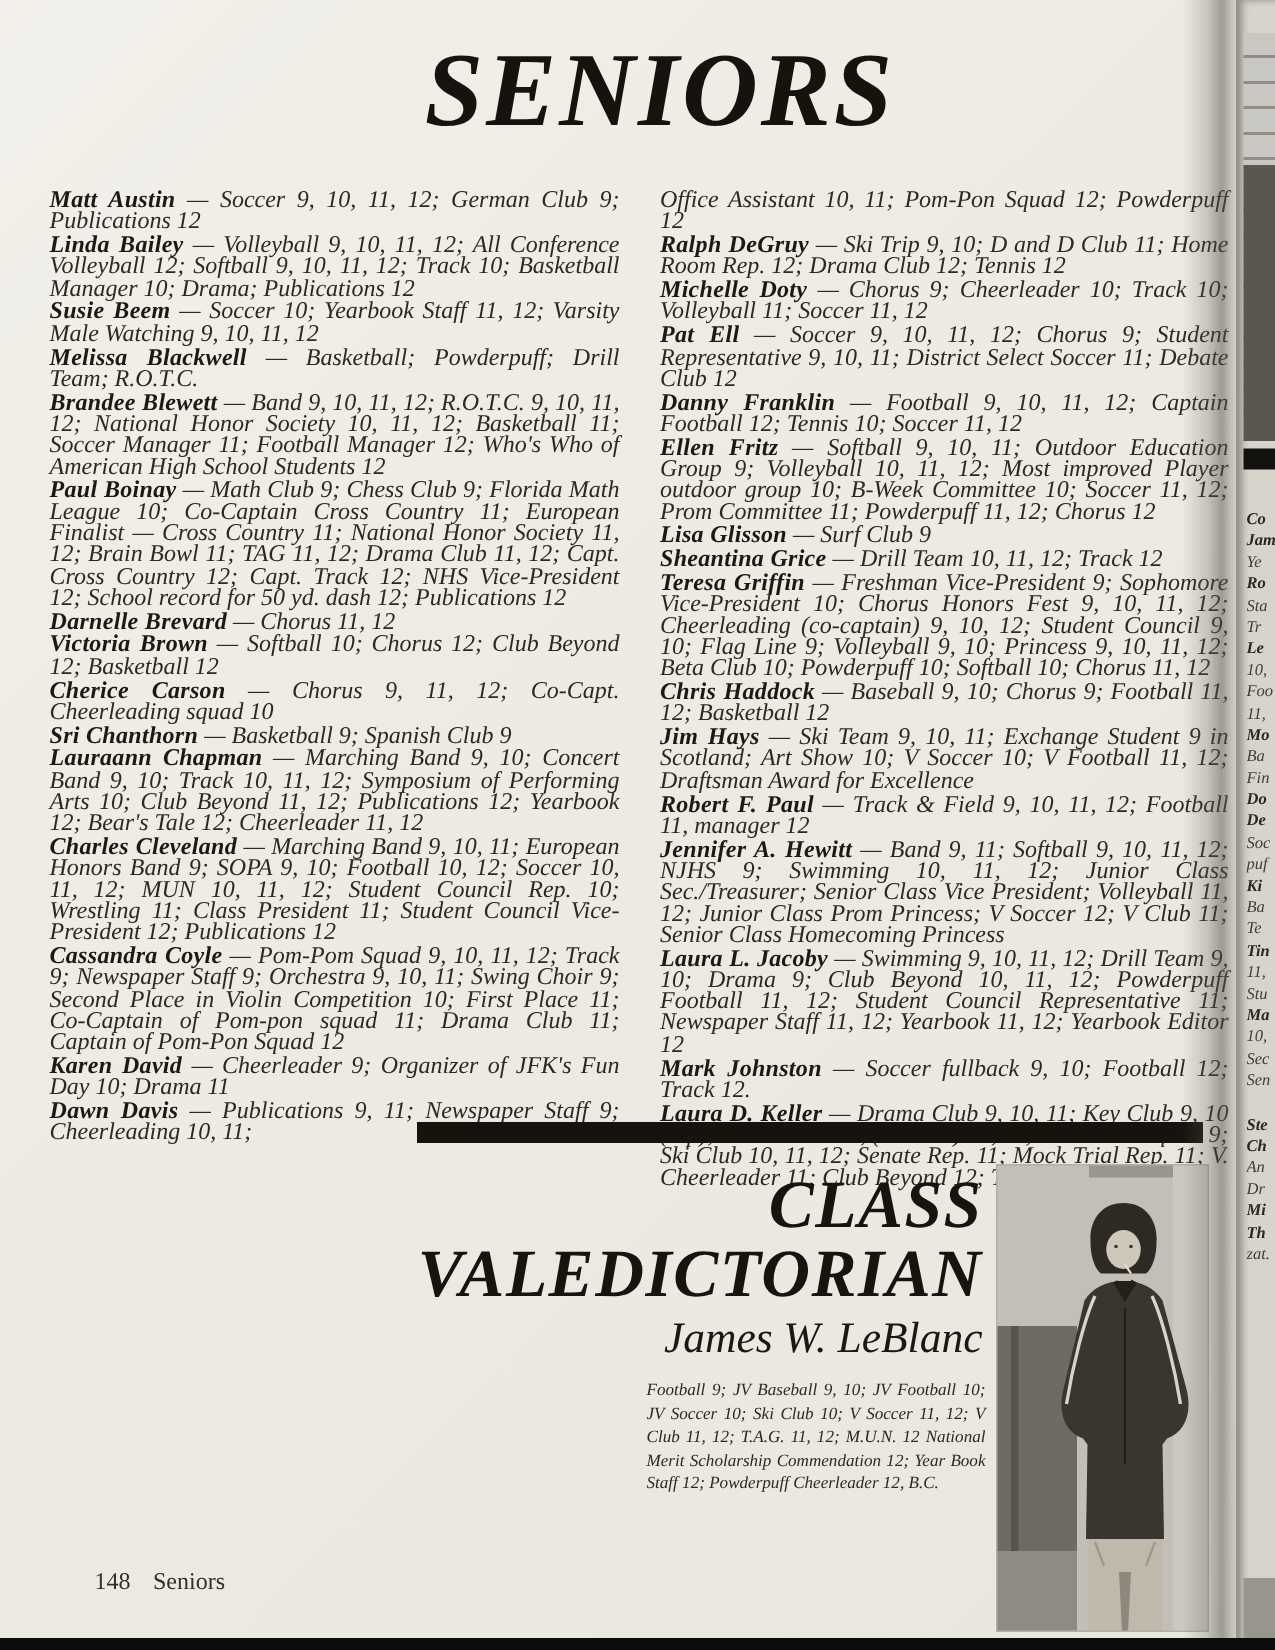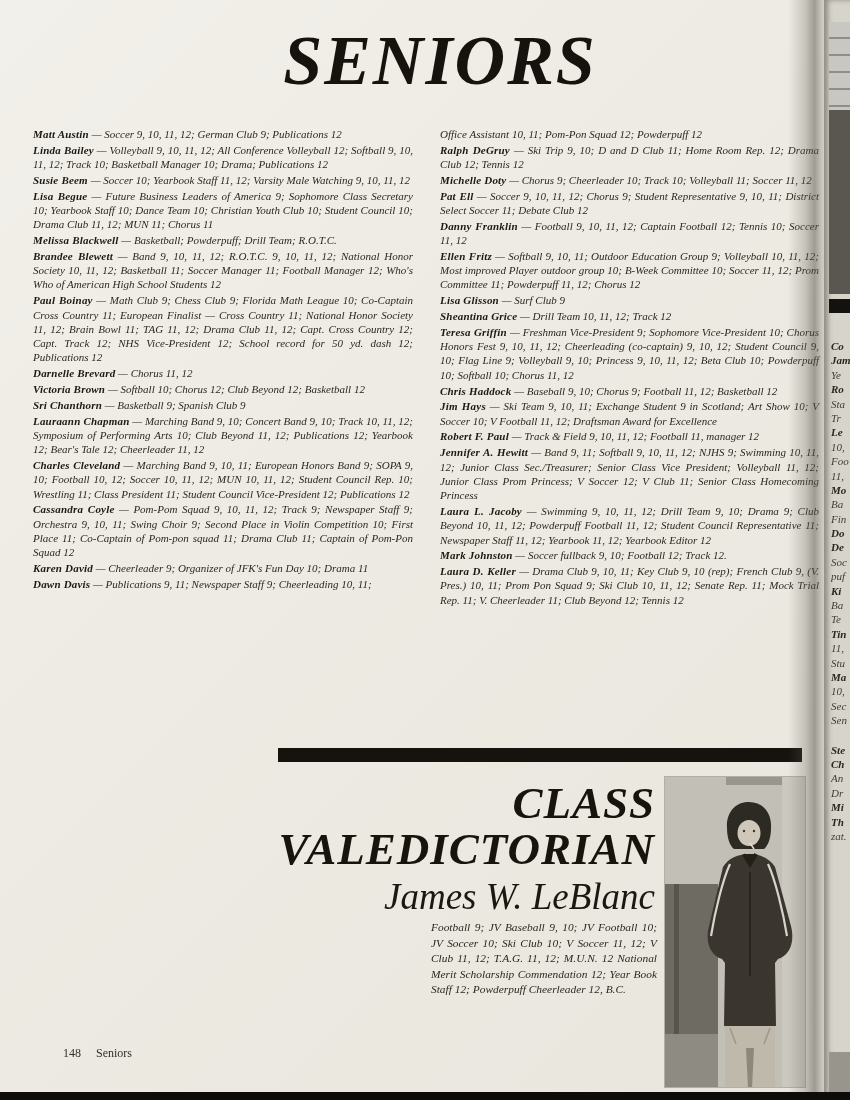--- a/index.html
+++ b/index.html
@@ -3,35 +3,35 @@
 <meta charset="utf-8">
 <style>
   html,body{margin:0;padding:0;background:#555;}
   #page{position:relative;width:850px;height:1100px;overflow:hidden;
         background:linear-gradient(135deg,#f2f0ea 0%,#edebe3 40%,#e8e6dd 100%);
         font-family:"Liberation Serif","DejaVu Serif",serif;}
   .title{position:absolute;top:26px;left:0;width:850px;box-sizing:border-box;padding-left:30px;
          text-align:center;font-style:italic;font-weight:bold;font-size:70px;line-height:1;
          letter-spacing:2px;color:#16130e;margin:0;}
   .cols{position:absolute;left:33px;top:127px;width:786px;display:flex;gap:17px;}
-  .col{width:385px;font-style:italic;font-size:11px;line-height:14.3px;color:#2c2822;text-align:justify;}
+  .col{width:385px;font-style:italic;font-size:16px;line-height:14.3px;color:#2c2822;text-align:justify;}
   .col-right{width:384px;margin-left:10px;}
   .entry{margin:0 0 1.5px 0;}
   .nm{font-weight:bold;color:#1c1812;letter-spacing:.2px;}
   .bar{position:absolute;left:278px;top:748px;width:524px;height:14px;background:#16130f;}
   .vh{position:absolute;left:270px;width:385px;text-align:right;font-style:italic;font-weight:bold;
       font-size:45px;line-height:1;letter-spacing:1px;color:#17140e;margin:0;}
   #vh1{top:781px;} #vh2{top:827px;}
   .vname{position:absolute;left:270px;width:385px;top:878px;text-align:right;font-style:italic;
-         font-size:37px;line-height:1;color:#1b1812;margin:0;}
+         font-size:29px;line-height:1;color:#1b1812;margin:0;}
   .vact{position:absolute;left:431px;top:920px;width:226px;font-style:italic;font-size:11.4px;
         line-height:15.5px;text-align:justify;color:#2c2822;margin:0;}
   .photo{position:absolute;left:664px;top:776px;width:142px;height:312px;}
   .photo svg{display:block;}
-  .footer{position:absolute;left:63px;top:1047px;font-size:12px;line-height:1;color:#343029;display:flex;gap:15px;}
+  .footer{position:absolute;left:63px;top:1047px;font-size:16px;line-height:1;color:#343029;display:flex;gap:15px;}
   .gutter{position:absolute;left:788px;top:0;width:38px;height:1100px;z-index:5;pointer-events:none;
           background:linear-gradient(to right,rgba(101,96,86,0),rgba(101,96,86,.28) 45%,rgba(82,78,70,.5) 70%,rgba(130,126,117,.35) 88%,rgba(165,161,152,.25));}
   .adj{position:absolute;left:824px;top:0;width:50px;height:1100px;background:#d7d4cc;z-index:6;
        box-shadow:inset 4px 0 5px rgba(60,56,48,.45);}
   .adj-photo{position:absolute;left:5px;top:22px;width:21px;height:272px;
              background:repeating-linear-gradient(to bottom,#c9c7c2 0 15px,#8f8d86 15px 17px);}
   .adj-photo-dark{position:absolute;left:0;top:88px;width:21px;height:184px;background:#59574f;}
   .adj-bar{position:absolute;left:5px;top:299px;width:21px;height:14px;background:#14120e;}
   .frags{position:absolute;left:7px;top:339px;width:19px;overflow:hidden;font-style:italic;
          font-size:11px;line-height:14.4px;color:#413d33;}
@@ -47,26 +47,26 @@
 <div id="page">
 
   <h1 class="title">SENIORS</h1>
 
   <div class="cols">
     <div class="col col-left">
 
     <p class="entry"><b class="nm">Matt Austin</b><span class="dash"> — </span><span class="act">Soccer 9, 10, 11, 12; German Club 9; Publications 12</span></p>
         <p class="entry"><b class="nm">Linda Bailey</b><span class="dash"> — </span><span class="act">Volleyball 9, 10, 11, 12; All Conference Volleyball 12; Softball 9, 10, 11, 12; Track 10; Basketball Manager 10; Drama; Publications 12</span></p>
         <p class="entry"><b class="nm">Susie Beem</b><span class="dash"> — </span><span class="act">Soccer 10; Yearbook Staff 11, 12; Varsity Male Watching 9, 10, 11, 12</span></p>
-        <p class="entry"><b class="nm">Lisa Begue</b><span class="dash"> — </span><span class="act">Future Business Leaders of America 9; Sophomore Class Secretary 10; Yearbook Staff 10; Dance Team 10; Christian Youth Club 10; Student Council 10; Drama Club 11, 12; MUN 11; Chorus 11</span></p>
         <p class="entry"><b class="nm">Melissa Blackwell</b><span class="dash"> — </span><span class="act">Basketball; Powderpuff; Drill Team; R.O.T.C.</span></p>
         <p class="entry"><b class="nm">Brandee Blewett</b><span class="dash"> — </span><span class="act">Band 9, 10, 11, 12; R.O.T.C. 9, 10, 11, 12; National Honor Society 10, 11, 12; Basketball 11; Soccer Manager 11; Football Manager 12; Who's Who of American High School Students 12</span></p>
         <p class="entry"><b class="nm">Paul Boinay</b><span class="dash"> — </span><span class="act">Math Club 9; Chess Club 9; Florida Math League 10; Co-Captain Cross Country 11; European Finalist — Cross Country 11; National Honor Society 11, 12; Brain Bowl 11; TAG 11, 12; Drama Club 11, 12; Capt. Cross Country 12; Capt. Track 12; NHS Vice-President 12; School record for 50 yd. dash 12; Publications 12</span></p>
         <p class="entry"><b class="nm">Darnelle Brevard</b><span class="dash"> — </span><span class="act">Chorus 11, 12</span></p>
         <p class="entry"><b class="nm">Victoria Brown</b><span class="dash"> — </span><span class="act">Softball 10; Chorus 12; Club Beyond 12; Basketball 12</span></p>
+        <p class="entry"><b class="nm">Cherice Carson</b><span class="dash"> — </span><span class="act">Chorus 9, 11, 12; Co-Capt. Cheerleading squad 10</span></p>
         <p class="entry"><b class="nm">Sri Chanthorn</b><span class="dash"> — </span><span class="act">Basketball 9; Spanish Club 9</span></p>
         <p class="entry"><b class="nm">Lauraann Chapman</b><span class="dash"> — </span><span class="act">Marching Band 9, 10; Concert Band 9, 10; Track 10, 11, 12; Symposium of Performing Arts 10; Club Beyond 11, 12; Publications 12; Yearbook 12; Bear's Tale 12; Cheerleader 11, 12</span></p>
         <p class="entry"><b class="nm">Charles Cleveland</b><span class="dash"> — </span><span class="act">Marching Band 9, 10, 11; European Honors Band 9; SOPA 9, 10; Football 10, 12; Soccer 10, 11, 12; MUN 10, 11, 12; Student Council Rep. 10; Wrestling 11; Class President 11; Student Council Vice-President 12; Publications 12</span></p>
         <p class="entry"><b class="nm">Cassandra Coyle</b><span class="dash"> — </span><span class="act">Pom-Pom Squad 9, 10, 11, 12; Track 9; Newspaper Staff 9; Orchestra 9, 10, 11; Swing Choir 9; Second Place in Violin Competition 10; First Place 11; Co-Captain of Pom-pon squad 11; Drama Club 11; Captain of Pom-Pon Squad 12</span></p>
         <p class="entry"><b class="nm">Karen David</b><span class="dash"> — </span><span class="act">Cheerleader 9; Organizer of JFK's Fun Day 10; Drama 11</span></p>
         <p class="entry"><b class="nm">Dawn Davis</b><span class="dash"> — </span><span class="act">Publications 9, 11; Newspaper Staff 9; Cheerleading 10, 11;</span></p>
       </div>
     <div class="col col-right">
 
     <p class="entry"><span class="dash"></span><span class="act">Office Assistant 10, 11; Pom-Pon Squad 12; Powderpuff 12</span></p>

